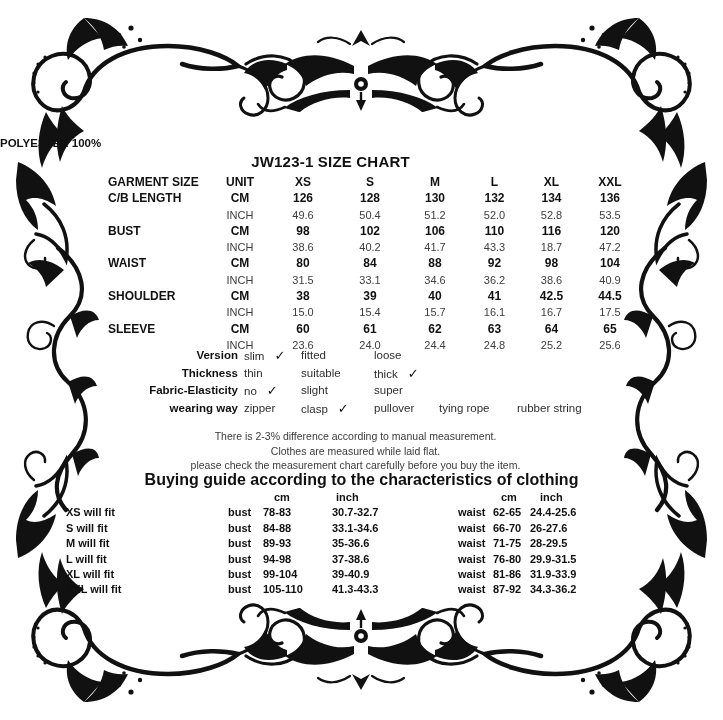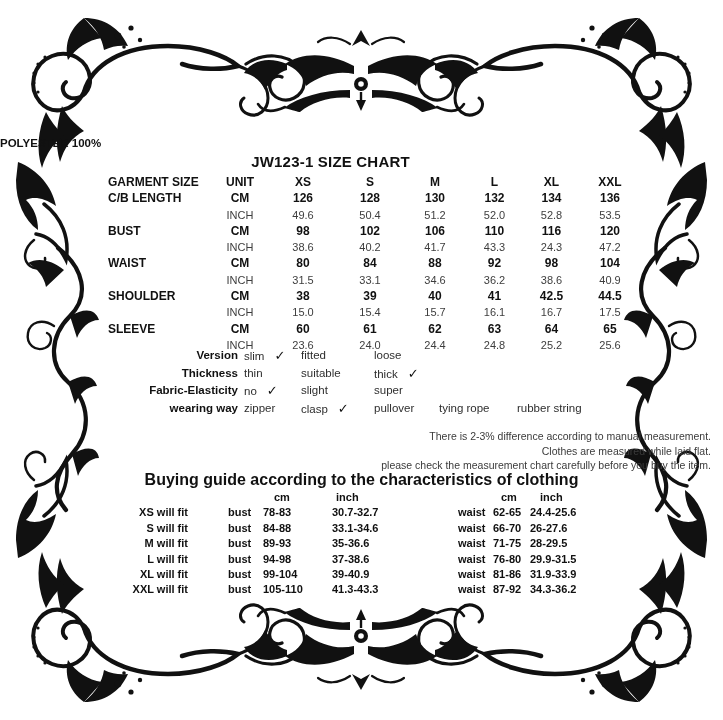--- a/index.html
+++ b/index.html
@@ -28,30 +28,30 @@
 
   .attributes{position:absolute;left:0;top:347px;width:723px;padding-left:16px;}
   .attr-row{display:flex;height:17.6px;line-height:17.6px;}
   .attr-label{width:222px;text-align:right;font-weight:bold;font-size:11.5px;color:#111;}
   .attr-opts{display:flex;margin-left:6px;}
   .attr-opt{font-size:11.5px;color:#2e2e2e;white-space:nowrap;}
   .attr-opt:nth-child(1){width:57px;} .attr-opt:nth-child(2){width:73px;}
   .attr-opt:nth-child(3){width:65px;} .attr-opt:nth-child(4){width:78px;}
   .check{margin-left:10px;font-size:13px;color:#111;}
 
-  .notes{position:absolute;left:0;top:429px;width:711px;text-align:right;}
+  .notes{position:absolute;left:0;top:429px;width:711px;text-align:center;}
   .note-line{font-size:10.5px;line-height:14.6px;color:#3b3b3b;}
   .guide-title{position:absolute;left:0;top:471px;width:723px;text-align:center;
                font-size:16px;font-weight:bold;color:#111;}
 
   .guide{position:absolute;left:66px;top:490px;display:grid;
          grid-template-columns:130px 58px 66px 128px 45px 37px 96px;
          font-size:11px;font-weight:bold;color:#111;}
   .guide>div{height:15.4px;line-height:15.4px;white-space:nowrap;}
-  .guide .c1{text-align:right;padding-right:8px;}
+  .guide .c1{padding-right:8px;}
   .guide .c2{padding-left:32px;}
   .guide .c3{padding-left:9px;}
   .guide .c4{padding-left:12px;}
   .guide .c5{padding-left:10px;}
   .guide .h.c3{padding-left:20px;}
   .guide .h.c4{padding-left:16px;}
   .guide .h.c6{padding-left:8px;}
   .guide .h.c7{padding-left:10px;}
 </style>
 </head>
@@ -183,21 +183,21 @@
             <td>116</td>
             <td>120</td>
           </tr>
           <tr class="inch-row">
             <td></td>
             <td>INCH</td>
             <td>38.6</td>
             <td>40.2</td>
             <td>41.7</td>
             <td>43.3</td>
-            <td>24.3</td>
+            <td>18.7</td>
             <td>47.2</td>
           </tr>
           <tr class="cm-row">
             <td>WAIST</td>
             <td>CM</td>
             <td>80</td>
             <td>84</td>
             <td>88</td>
             <td>92</td>
             <td>98</td>

